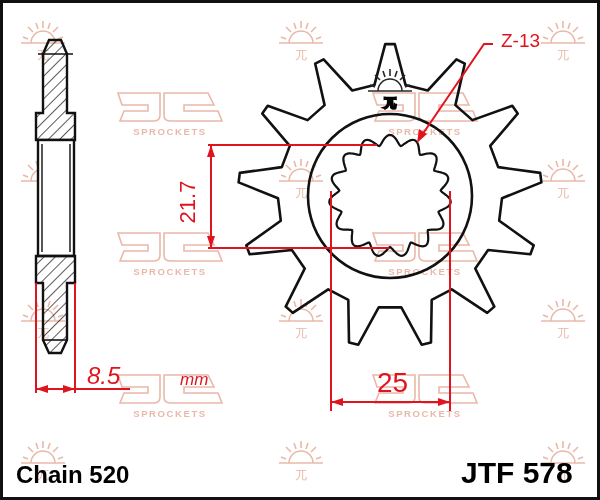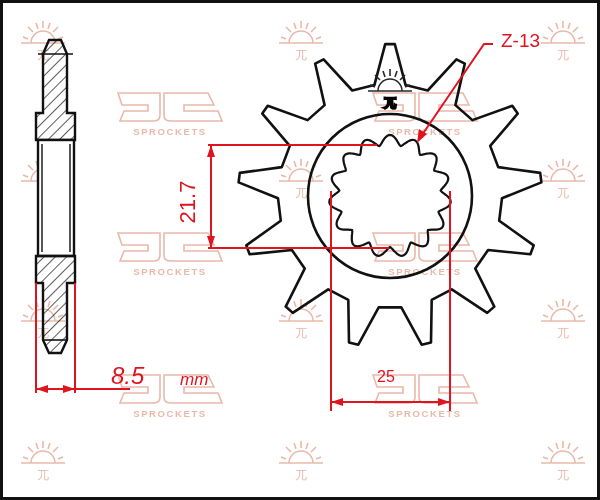--- a/index.html
+++ b/index.html
@@ -121,18 +121,20 @@
       <line x1="33" y1="386" x2="127" y2="386"></line>
       <polygon points="33,386 45,382 45,390" stroke="none"></polygon>
       <polygon points="72,386 60,382 60,390" stroke="none"></polygon>
 
       <polyline points="490,41 481,41 417,135" fill="none"></polyline>
       <polygon points="414,140 416,126 424,131" stroke="none"></polygon>
     </g>
   </svg>
 
   <div class="label" style="left:164px; top:188px; font-size:22px; transform:rotate(-90deg); transform-origin:center;">21.7</div>
-  <div class="label" style="left:374px; top:366px; font-size:16px;">25</div>
-  <div class="label" style="left:84px; top:361px; font-size:24px; font-style:italic;margin-left:24px;">8.5</div>
+  <div class="label" style="left:374px; top:366px; font-size:28px;">25</div>
+  <div class="label" style="left:84px; top:361px; font-size:24px; font-style:italic;">8.5</div>
   <div class="label" style="left:133px; top:368px; font-size:17px; font-style:italic;margin-left:44px;">mm</div>
   <div class="label" style="left:498px; top:28px; font-size:19px;">Z-13</div>
 
+  <div class="title" style="left:13px; top:460px; font-size:24px;">Chain 520</div>
+  <div class="title" style="left:458px; top:455px; font-size:30px;">JTF 578</div>
 </div>
 
 </body></html>

